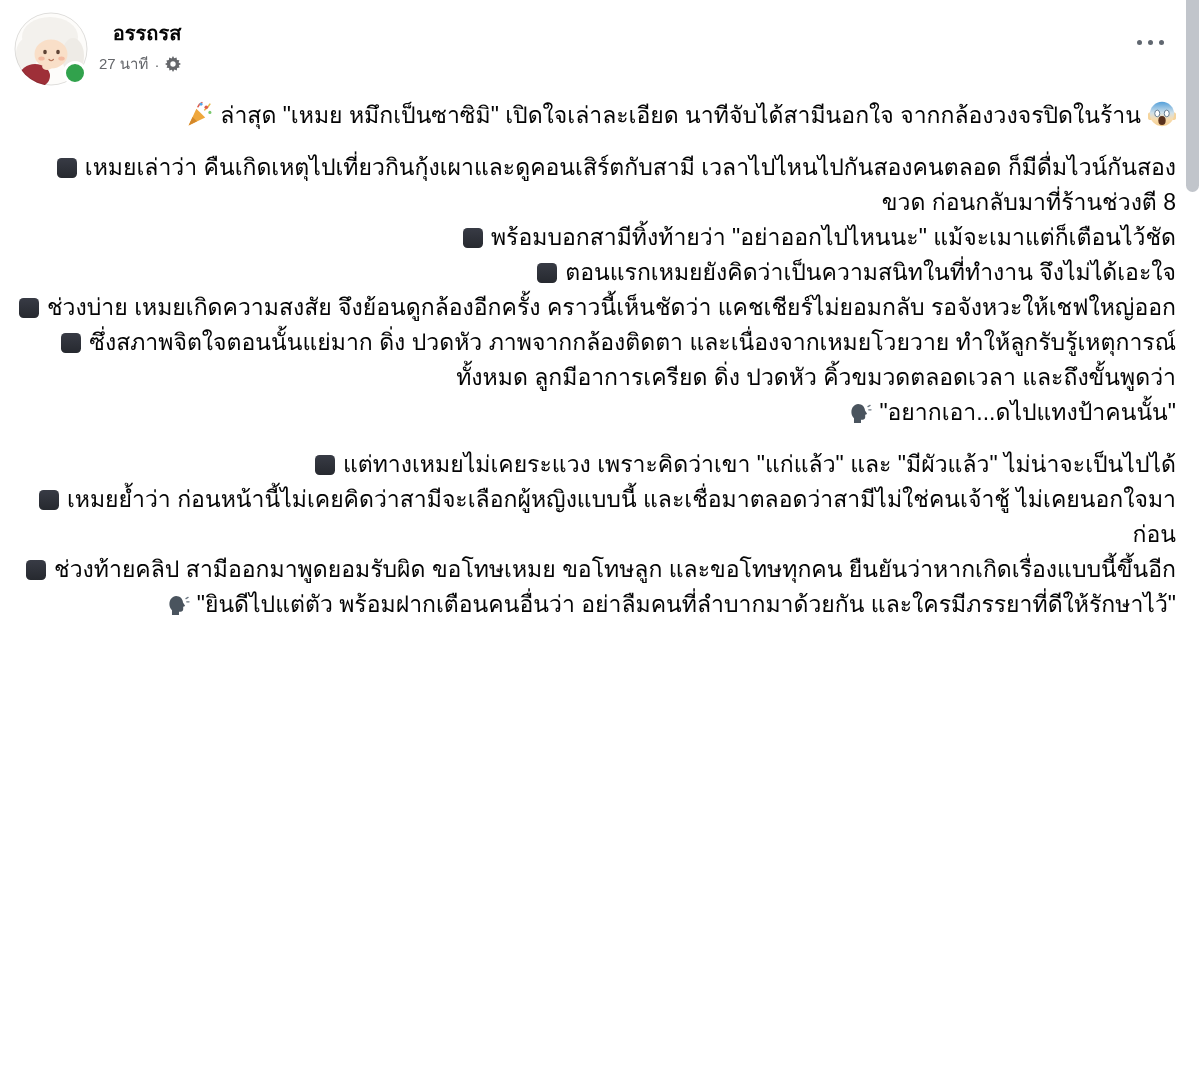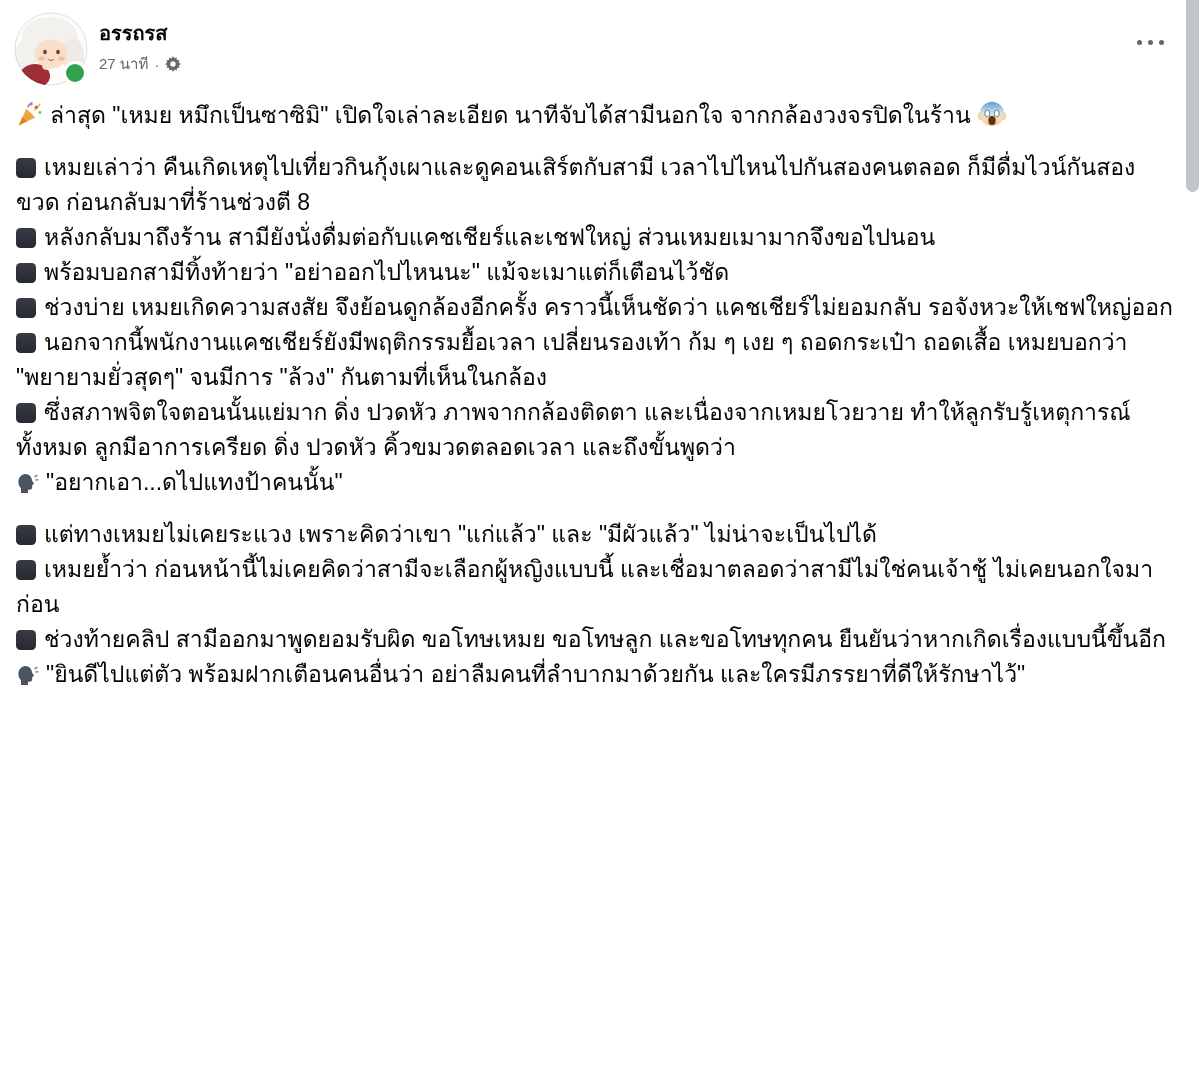--- a/index.html
+++ b/index.html
@@ -2,21 +2,21 @@
 <html><head>
 <meta charset="utf-8">
 <style>
   html, body { margin: 0; padding: 0; }
   body {
     width: 1200px; height: 1080px; overflow: hidden;
     background: #ffffff;
     font-family: "Liberation Sans", "DejaVu Sans", sans-serif;
     color: #050505;
   }
-  .page { position: relative; width: 1200px; height: 1080px; background: #fff; }
+  .page { position: relative; width: 1200px; height: 1080px; background: #fff; text-align: right; }
 
   
   .post-header { position: relative; display: flex; align-items: flex-start; padding: 12px 16px 4px 14px; }
   .avatar-wrap { position: relative; width: 74px; height: 74px; flex: 0 0 auto; cursor: pointer; }
   .avatar-wrap svg { display: block; }
   .online-dot {
     position: absolute; right: 1px; bottom: 1px;
     width: 18px; height: 18px; border-radius: 50%;
     background: #31a24c; border: 3px solid #ffffff;
   }
@@ -125,24 +125,23 @@
             </defs>
             <ellipse cx="2" cy="15" rx="2.3" ry="3.6" fill="#f5d49c"></ellipse>
             <ellipse cx="24" cy="15" rx="2.3" ry="3.6" fill="#f5d49c"></ellipse>
             <circle cx="13" cy="13" r="11.3" fill="url(#sgface)"></circle>
             <ellipse cx="8.6" cy="12.5" rx="2.3" ry="3.1" fill="#ffffff" stroke="#3c5a75" stroke-width="0.7"></ellipse>
             <ellipse cx="17.4" cy="12.5" rx="2.3" ry="3.1" fill="#ffffff" stroke="#3c5a75" stroke-width="0.7"></ellipse>
             <ellipse cx="13" cy="19" rx="3.4" ry="4.2" fill="#5a321e"></ellipse>
           </svg></span></div>
       <div class="para spacer"></div>
       <div class="para"><span class="sq-icon inline-icon" style="margin-right:8px"></span><span class="ptext">เหมยเล่าว่า คืนเกิดเหตุไปเที่ยวกินกุ้งเผาและดูคอนเสิร์ตกับสามี เวลาไปไหนไปกันสองคนตลอด  ก็มีดื่มไวน์กันสองขวด ก่อนกลับมาที่ร้านช่วงตี 8</span></div>
-      <div class="para"><span class="sq-icon inline-icon" style="margin-right:8px"></span><span class="ptext">หลังกลับมาถึงร้าน สามียังนั่งดื่มต่อกับแคชเชียร์และเชฟใหญ่ ส่วนเหมยเมามากจึงขอไปนอน</span></div>
       <div class="para"><span class="sq-icon inline-icon" style="margin-right:8px"></span><span class="ptext">พร้อมบอกสามีทิ้งท้ายว่า "อย่าออกไปไหนนะ" แม้จะเมาแต่ก็เตือนไว้ชัด</span></div>
+      <div class="para"><span class="sq-icon inline-icon" style="margin-right:8px"></span><span class="ptext">ตอนแรกเหมยยังคิดว่าเป็นความสนิทในที่ทำงาน จึงไม่ได้เอะใจ</span></div>
       <div class="para"><span class="sq-icon inline-icon" style="margin-right:8px"></span><span class="ptext">ช่วงบ่าย เหมยเกิดความสงสัย จึงย้อนดูกล้องอีกครั้ง คราวนี้เห็นชัดว่า แคชเชียร์ไม่ยอมกลับ รอจังหวะให้เชฟใหญ่ออก</span></div>
-      <div class="para"><span class="sq-icon inline-icon" style="margin-right:8px"></span><span class="ptext">นอกจากนี้พนักงานแคชเชียร์ยังมีพฤติกรรมยื้อเวลา เปลี่ยนรองเท้า ก้ม ๆ เงย ๆ ถอดกระเป๋า ถอดเสื้อ เหมยบอกว่า "พยายามยั่วสุดๆ" จนมีการ "ล้วง" กันตามที่เห็นในกล้อง</span></div>
       <div class="para"><span class="sq-icon inline-icon" style="margin-right:8px"></span><span class="ptext">ซึ่งสภาพจิตใจตอนนั้นแย่มาก ดิ่ง ปวดหัว ภาพจากกล้องติดตา   และเนื่องจากเหมยโวยวาย ทำให้ลูกรับรู้เหตุการณ์ทั้งหมด ลูกมีอาการเครียด ดิ่ง ปวดหัว คิ้วขมวดตลอดเวลา และถึงขั้นพูดว่า</span></div>
       <div class="para"><span class="inline-icon"><svg width="23" height="23" viewBox="0 0 24 24">
             <path fill="#4a545e" d="M9.5 2.2c4 0 7 3 7.2 6.6l2 3.2c.15.25.03.57-.25.67l-1.55.55v2.6c0 1.5-1.2 2.6-2.7 2.6h-1.7v3.4H5.2v-4.9C3.6 15.5 2.5 13.3 2.5 10.8 2.5 6 5.6 2.2 9.5 2.2z"></path>
             <g stroke="#6b7680" stroke-width="1.3" stroke-linecap="round" fill="none">
               <path d="M19.8 4.8 L22 3.5"></path>
               <path d="M20.6 8.2 L23 8.2"></path>
             </g>
           </svg></span><span class="ptext">"อยากเอา...ดไปแทงป้าคนนั้น"</span></div>
       <div class="para spacer"></div>
       <div class="para"><span class="sq-icon inline-icon" style="margin-right:8px"></span><span class="ptext">แต่ทางเหมยไม่เคยระแวง เพราะคิดว่าเขา "แก่แล้ว" และ "มีผัวแล้ว" ไม่น่าจะเป็นไปได้</span></div>

